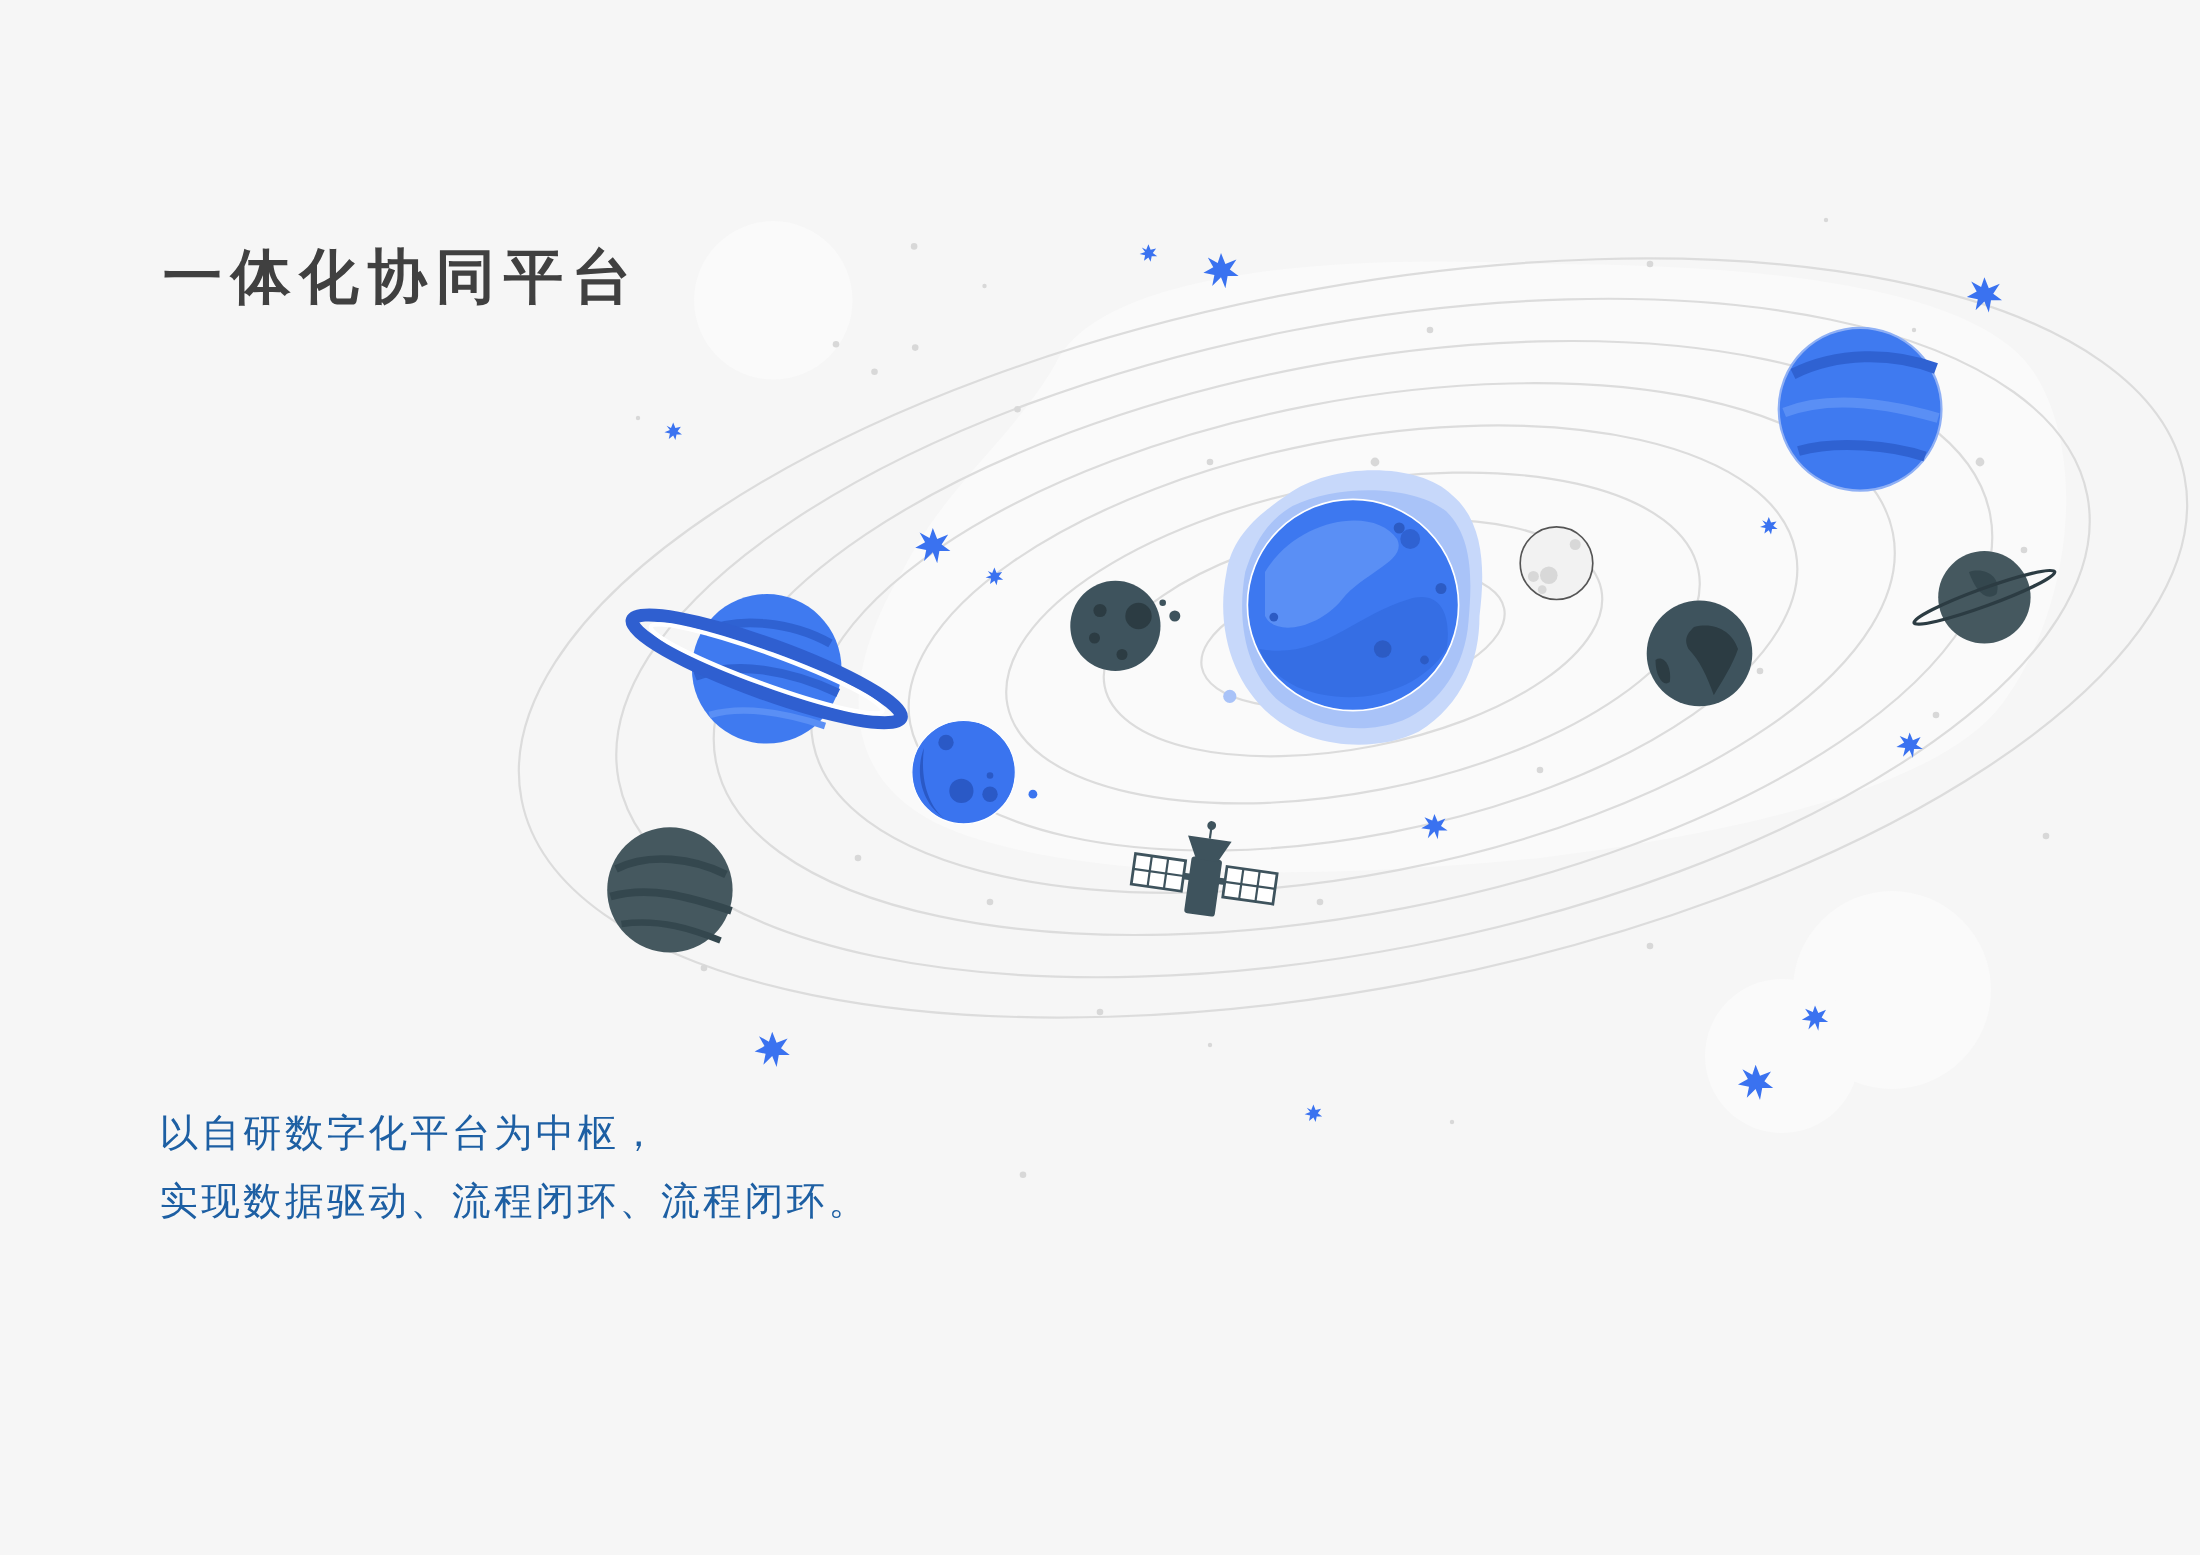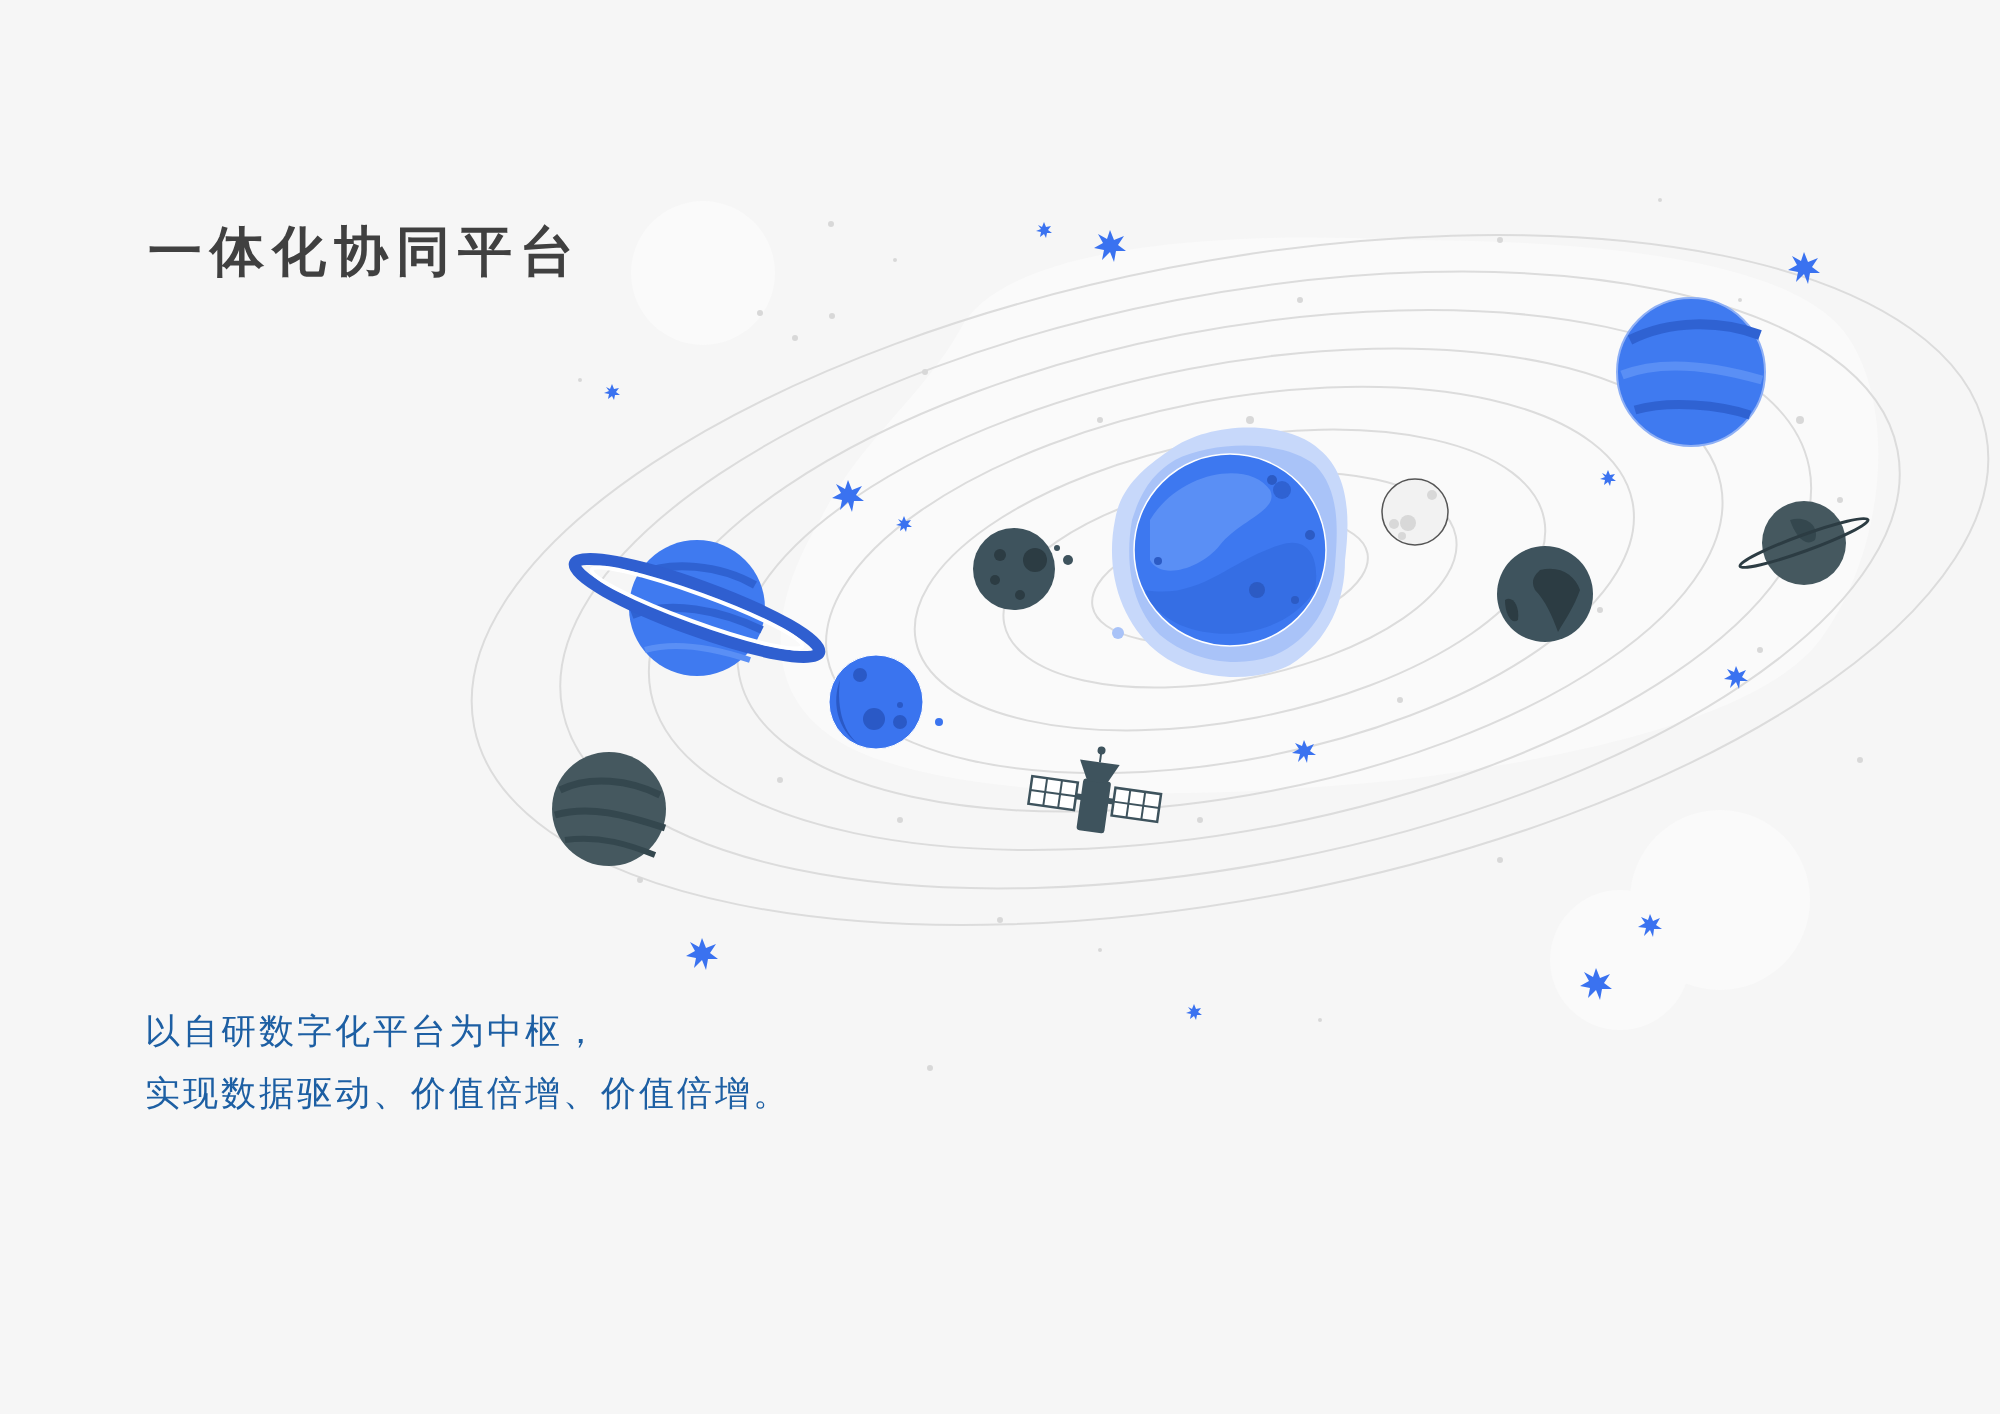--- a/index.html
+++ b/index.html
@@ -12,31 +12,31 @@
   .title {
     position:absolute; left:148px; top:216px;
     font-size:54px; font-weight:bold; letter-spacing:8px;
     color:#404040; margin:0;
   }
   .desc {
     position:absolute; left:145px; top:1000px;
     font-size:35px; line-height:62px; letter-spacing:3px;
     color:#1d5fa3;
   }
-  .desc div { white-space:nowrap; }
+  .desc div { white-space:nowrap;font-family:Liberation Serif, serif; }
   svg.scene { position:absolute; left:0; top:0; }
 </style>
 </head>
 <body>
 
 <h1 class="title">一体化协同平台</h1>
 
 <div class="desc">
   <div>以自研数字化平台为中枢，</div>
-  <div>实现数据驱动、价值倍增、价值倍增。</div>
+  <div>实现数据驱动、流程闭环、流程闭环。</div>
 </div>
 
 <svg class="scene" width="2000" height="1414" viewBox="0 0 2000 1414" xmlns="http://www.w3.org/2000/svg">
 
   <g fill="#fafafa">
     <circle cx="703" cy="273" r="72"></circle>
     <path d="M960 330 C1000 250 1200 230 1400 240 C1600 240 1800 260 1850 340 C1900 420 1880 560 1820 640 C1760 720 1560 760 1400 780 C1200 800 1000 800 880 760 C760 720 760 620 820 520 C860 440 920 400 960 330 Z"></path>
     <circle cx="1720" cy="900" r="90"></circle>
     <circle cx="1620" cy="960" r="70"></circle>
   </g>

